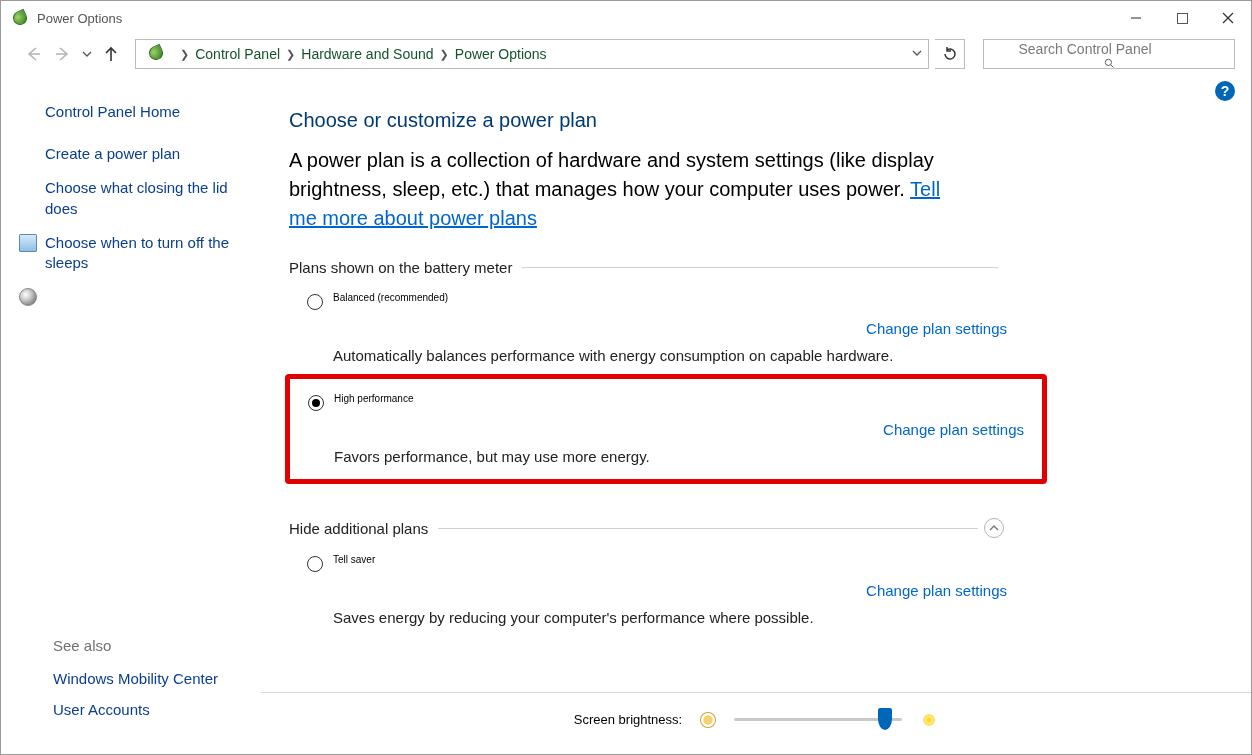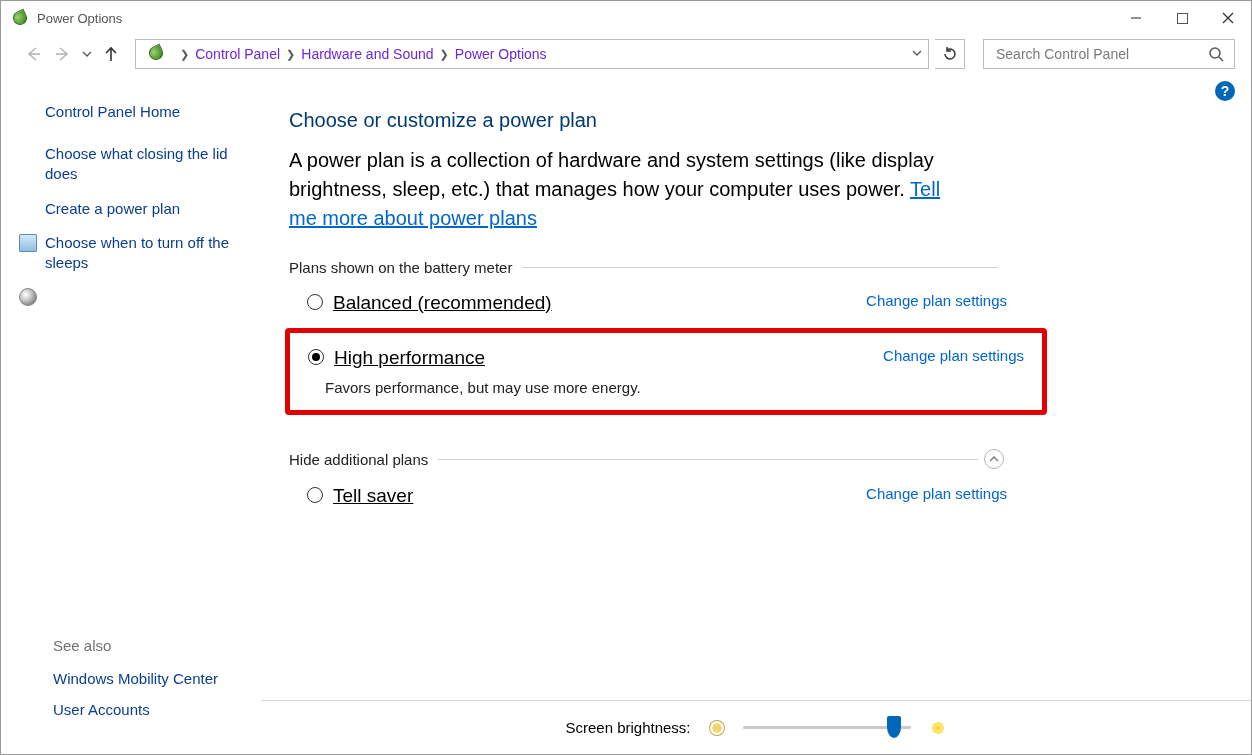--- a/index.html
+++ b/index.html
@@ -57,32 +57,32 @@
     position:relative;
   }
   .addressbar .folder-icon { width:22px; height:22px; margin:0 6px; position:relative; }
   .addressbar .folder-icon .leaf {
     width:14px; height:14px; border-radius:50% 0 50% 50%;
     background: radial-gradient(circle at 35% 35%, #9ed36a 0%, #3f8a28 80%);
     position:absolute; top:3px; left:3px; transform:rotate(-25deg);
     border:1px solid #2c6a18;
   }
   .crumb-sep { color:#555; margin:0 6px; font-size:11px;}
-  .crumb { color:#6d28d9;text-align:center; }
+  .crumb { color:#14532d;text-align:center; }
   .addressbar-right { position:absolute; right:6px; top:0; height:100%; display:flex; align-items:center; gap:10px; }
   .addr-chevron { color:#555; font-size:11px; }
 
   .refresh-btn {
     width:30px; height:30px; border:1px solid #bcbcbc; border-left:none;
     display:flex; align-items:center; justify-content:center; color:#333;
   }
 
   .searchbox {
     width:252px; height:30px; border:1px solid #bcbcbc; margin-left:12px;
-    display:flex; align-items:center; padding:0 10px; color:#7a7a7a;
+    display:flex; align-items:center; padding:0 10px; color:#7a7a7a;flex-direction:column;
   }
   .searchbox input {
     flex:1; border:none; outline:none; font-size:14px; color:#333; background:transparent;
   }
   .searchbox input::placeholder { color:#7a7a7a; }
   .search-icon { width:16px; height:16px; color:#555; }
 
   
   .content {
     position:absolute; top:80px; bottom:0; left:0; right:0; display:flex;
@@ -137,43 +137,43 @@
   .plan-row { display:flex; align-items:flex-start; padding:4px 0 4px 0; }
   .radio {
     width:16px; height:16px; border:1.5px solid #333; border-radius:50%;
     margin-right:10px; margin-top:2px; flex-shrink:0; position:relative; background:#fff;
   }
   .radio.checked::after {
     content:""; position:absolute; top:3px; left:3px; width:8px; height:8px;
     border-radius:50%; background:#000;
   }
   .plan-text { flex:1; }
-  .plan-name { font-size:19px;text-decoration:underline; }
+  .plan-name { font-size:10px; }
   .plan-desc { font-size:15px; color:#222; margin-top:6px; }
-  .plan-link { color:#0066cc; font-size:15px; text-decoration:none; white-space:nowrap; margin-left:20px;}
+  .plan-link { color:#0066cc; font-size:15px; text-decoration:none; white-space:nowrap; margin-left:20px;margin-top:28px;}
   .plan-block { margin-bottom:10px; }
 
   .highlight {
     border:5px solid #e30000; border-radius:4px;
     padding:10px 28px 14px 18px; margin-top:8px;
   }
   .highlight .plan-link { margin-right: -10px; }
 
   .chevron-circle {
     width:20px; height:20px; border:1px solid #b3b3b3; border-radius:50%;
     display:flex; align-items:center; justify-content:center; color:#777; font-size:11px;
     margin-left:6px;
   }
 
   
   .footer {
-    position:absolute; bottom:0; left:260px; right:0;
+    position:absolute; bottom:8px; left:260px; right:0;
     border-top:1px solid #d9d9d9; height:54px;
     display:flex; align-items:center; justify-content:center; gap:18px;
-    font-size:15px;
+    font-size:13px;
   }
   .sun-dim { width:16px; height:16px; border-radius:50%; background:radial-gradient(circle,#f7d46b 40%, transparent 42%); box-shadow:0 0 0 1px #c9a63f inset;}
   .sun-bright { width:18px; height:18px; border-radius:50%; background:radial-gradient(circle,#ffe36b 45%, transparent 47%); position:relative;}
   .sun-bright::before{
     content:""; position:absolute; inset:-4px;
     background:
       radial-gradient(circle,#ffd23a 1.5px,transparent 2px) 50% 0/100% 100%,
       radial-gradient(circle,#ffd23a 1.5px,transparent 2px) 50% 100%/100% 100%,
       radial-gradient(circle,#ffd23a 1.5px,transparent 2px) 0 50%/100% 100%,
       radial-gradient(circle,#ffd23a 1.5px,transparent 2px) 100% 50%/100% 100%;
@@ -268,22 +268,22 @@
         <line x1="11" y1="11" x2="15" y2="15" stroke="#555" stroke-width="1.5"></line>
       </svg>
   </div>
 </div>
 
 <div class="content">
 
   <div class="sidebar">
     <a href="#" class="homelink">Control Panel Home</a>
 
+    <a href="#" class="sidelink">Create a power plan</a>
     <a href="#" class="sidelink">Choose what closing the lid does</a>
-    <a href="#" class="sidelink">Create a power plan</a>
     <a href="#" class="sidelink">
       <span class="side-icon icon-monitor"></span>
       <span>Choose when to turn off the sleeps</span>
     </a>
     <a href="#" class="sidelink">
       <span class="side-icon icon-moon"></span>
     </a>
 
     <div class="seealso-block">
       <div class="seealso">See also</div>
@@ -312,31 +312,32 @@
     <div class="section-content">
 
       <div class="plan-block">
         <div class="plan-row">
           <div class="radio"></div>
           <div class="plan-text">
             <div class="plan-name">Balanced (recommended)</div>
           </div>
           <a href="#" class="plan-link">Change plan settings</a>
         </div>
+        <div class="plan-desc" style="margin-left:26px;">Automatically balances performance with energy consumption on capable hardware.</div>
       </div>
 
       <div class="highlight" style="margin-left:-22px; margin-right:-40px;">
         <div class="plan-row">
           <div class="radio checked"></div>
           <div class="plan-text">
             <div class="plan-name">High performance</div>
           </div>
           <a href="#" class="plan-link">Change plan settings</a>
         </div>
-        <div class="plan-desc" style="margin-left:17px;">Favors performance, but may use more energy.</div>
+        <div class="plan-desc" style="margin-left:26px;">Favors performance, but may use more energy.</div>
       </div>
     </div>
 
     <div class="section-heading-row" style="margin-top:34px;">
       <div class="section-heading">Hide additional plans</div>
       <div class="section-hr" style="max-width:540px;"></div>
       <div class="chevron-circle">
         <svg width="10" height="10">
             <path d="M1 7 L5 3 L9 7" fill="none" stroke="#777" stroke-width="1.4"></path>
           </svg>
@@ -345,20 +346,21 @@
 
     <div class="section-content">
       <div class="plan-block">
         <div class="plan-row">
           <div class="radio"></div>
           <div class="plan-text">
             <div class="plan-name">Tell saver</div>
           </div>
           <a href="#" class="plan-link">Change plan settings</a>
         </div>
+        <div class="plan-desc" style="margin-left:26px;">Saves energy by reducing your computer's performance where possible.</div>
       </div>
     </div>
   </div>
 
   <div class="footer">
     <span>Screen brightness:</span>
     <span class="sun-dim"></span>
     <div class="slider-track">
       <div class="slider-thumb" id="slider-thumb" style="left: 144.2px;"></div>
     </div>

